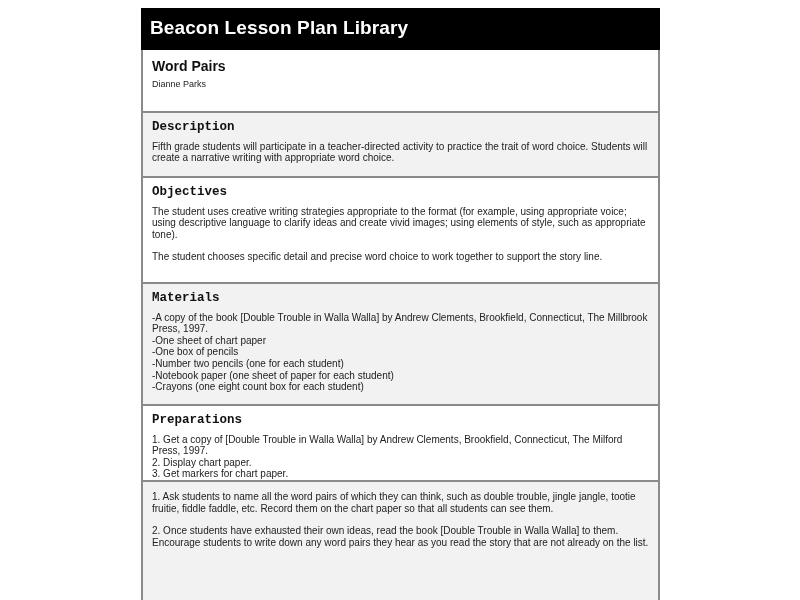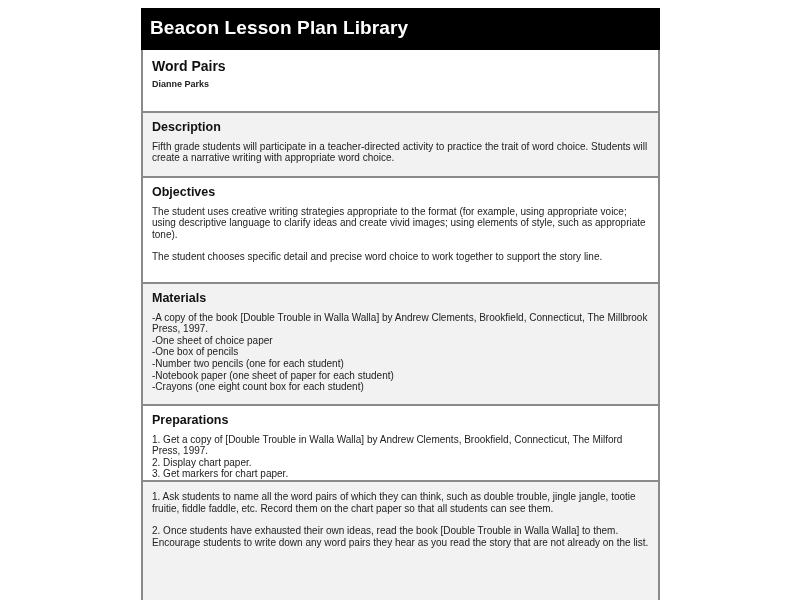--- a/index.html
+++ b/index.html
@@ -38,30 +38,31 @@
     font-size: 10px;
     line-height: 11.6px;
   }
   .section.white { background: #ffffff; }
   .section.gray { background: #f2f2f2; }
   .section h2 {
     margin: 0 0 7px 0;
     font-size: 12.5px;
     font-weight: bold;
     color: #111111;
+    font-family: Liberation Mono, monospace;
   }
   .title-sec h1 {
     margin: 2px 0 6px 0;
     font-size: 14px;
     font-weight: bold;
     color: #111111;
   }
   .title-sec .author {
     font-size: 9px;
-    font-weight: bold;
+    font-weight: normal;
     color: #222222;
   }
   .section p {
     margin: 0 0 11px 0;
   }
   .lines div { white-space: normal; }
   #sec-title { height: 63px; }
   #sec-desc { height: 65px; }
   #sec-obj { height: 106px; }
   #sec-mat { height: 122px; }
@@ -89,21 +90,21 @@
   <div class="section white" id="sec-obj">
     <h2>Objectives</h2>
     <p>The student uses creative writing strategies appropriate to the format (for example, using appropriate voice; using descriptive language to clarify ideas and create vivid images; using elements of style, such as appropriate tone).</p>
     <p>The student chooses specific detail and precise word choice to work together to support the story line.</p>
   </div>
 
   <div class="section gray" id="sec-mat">
     <h2>Materials</h2>
     <div class="lines">
       <div>-A copy of the book [Double Trouble in Walla Walla] by Andrew Clements, Brookfield, Connecticut, The Millbrook Press, 1997.</div>
-      <div>-One sheet of choice paper</div>
+      <div>-One sheet of chart paper</div>
       <div>-One box of pencils</div>
       <div>-Number two pencils (one for each student)</div>
       <div>-Notebook paper (one sheet of paper for each student)</div>
       <div>-Crayons (one eight count box for each student)</div>
     </div>
   </div>
 
   <div class="section white" id="sec-prep">
     <h2>Preparations</h2>
     <div class="lines">

